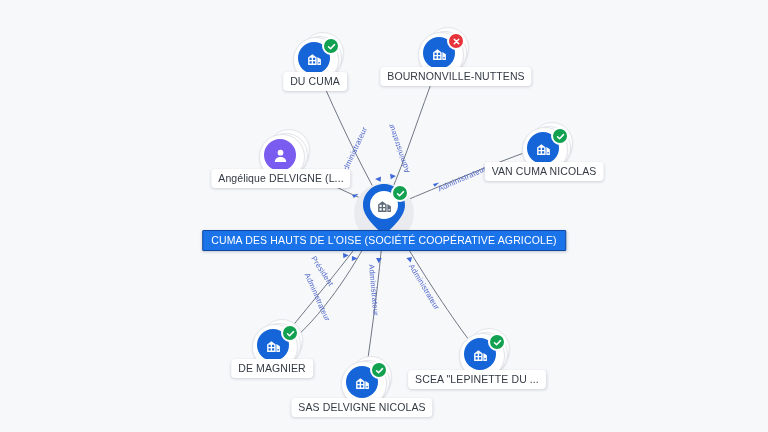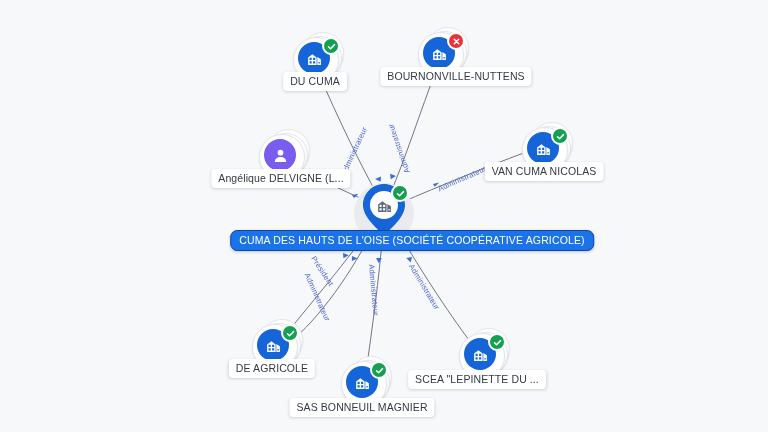--- a/index.html
+++ b/index.html
@@ -116,29 +116,28 @@
     background: #ffffff;
     display: flex;
     align-items: center;
     justify-content: center;
   }
   .center-label {
     position: absolute;
     transform: translateX(-50%);
     background: #1a73e8;
     border: 1px solid #0d47a1;
-    border-radius: 7px;
+    border-radius: 1px;
     padding: 3px 8px 4px 8px;
     font-size: 10.5px;
     line-height: 12px;
     color: #ffffff;
     white-space: nowrap;
     letter-spacing: .15px;
     box-shadow: 0 1px 3px rgba(20,40,90,0.25);
-    margin-left: 28px;
   }
 
   
   .edge-label {
     position: absolute;
     font-size: 7.6px;
     line-height: 8px;
     color: #4b63c9;
     white-space: nowrap;
     transform-origin: 0 0;
@@ -280,41 +279,41 @@
           <path d="M3 21V10.5l6-4.5 6 4.5V21H3zm2-2h3v-3H5v3zm5 0h3v-3h-3v3zM5 14h3v-3H5v3zm5 0h3v-3h-3v3z"></path>
           <path d="M16 21V9.8l5 3.4V21h-5zm1.6-2h1.8v-2h-1.8v2z"></path>
         </svg>
       </div>
       <div class="badge ok" style="left:30px; top:2px;">
         <svg width="9" height="9" viewBox="0 0 24 24" fill="none" stroke="#ffffff" stroke-width="4" stroke-linecap="round" stroke-linejoin="round">
             <path d="M4 12.5l5.5 5.5L20 7"></path>
           </svg>
       </div>
     </div>
-    <div class="node-label" style="left:-2px; top:14px;">DE AGRICOLE</div>
+    <div class="node-label" style="left:-2px; top:14px;">DE MAGNIER</div>
   </div>
 
   <div class="node" style="left:363px; top:382px;">
     <div class="node-stack">
       <div class="stack-card c3"></div>
       <div class="stack-card c2"></div>
       <div class="stack-card c1"></div>
       <div class="node-disc blue">
         <svg width="17" height="17" viewBox="0 0 24 24" fill="#ffffff">
           <path d="M3 21V10.5l6-4.5 6 4.5V21H3zm2-2h3v-3H5v3zm5 0h3v-3h-3v3zM5 14h3v-3H5v3zm5 0h3v-3h-3v3z"></path>
           <path d="M16 21V9.8l5 3.4V21h-5zm1.6-2h1.8v-2h-1.8v2z"></path>
         </svg>
       </div>
       <div class="badge ok" style="left:30px; top:2px;">
         <svg width="9" height="9" viewBox="0 0 24 24" fill="none" stroke="#ffffff" stroke-width="4" stroke-linecap="round" stroke-linejoin="round">
             <path d="M4 12.5l5.5 5.5L20 7"></path>
           </svg>
       </div>
     </div>
-    <div class="node-label" style="left:-1px; top:16px;">SAS BONNEUIL MAGNIER</div>
+    <div class="node-label" style="left:-1px; top:16px;">SAS DELVIGNE NICOLAS</div>
   </div>
 
   <div class="node" style="left:481px; top:354px;">
     <div class="node-stack">
       <div class="stack-card c3"></div>
       <div class="stack-card c2"></div>
       <div class="stack-card c1"></div>
       <div class="node-disc blue">
         <svg width="17" height="17" viewBox="0 0 24 24" fill="#ffffff">
           <path d="M3 21V10.5l6-4.5 6 4.5V21H3zm2-2h3v-3H5v3zm5 0h3v-3h-3v3zM5 14h3v-3H5v3zm5 0h3v-3h-3v3z"></path>

